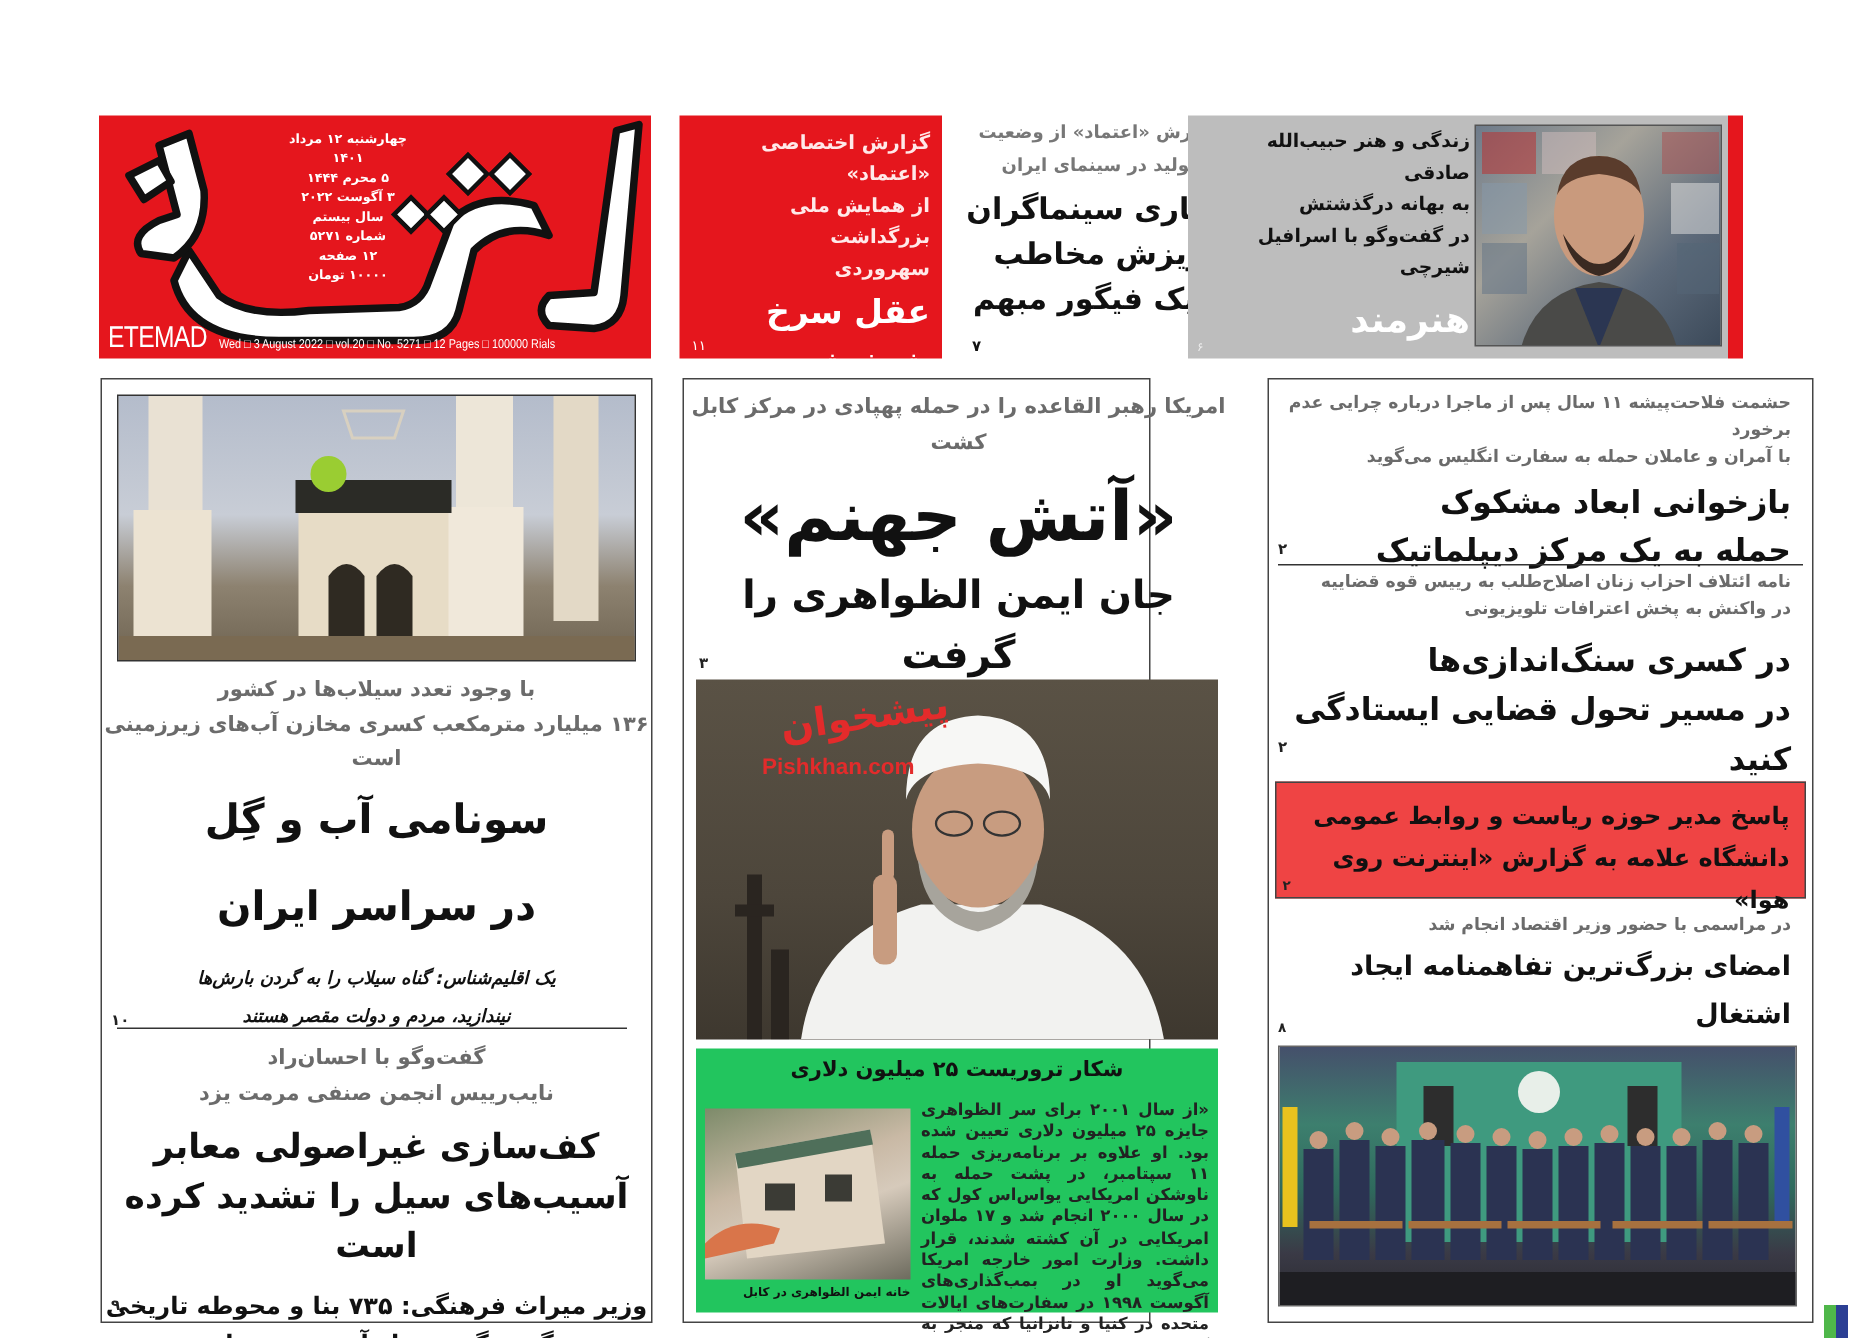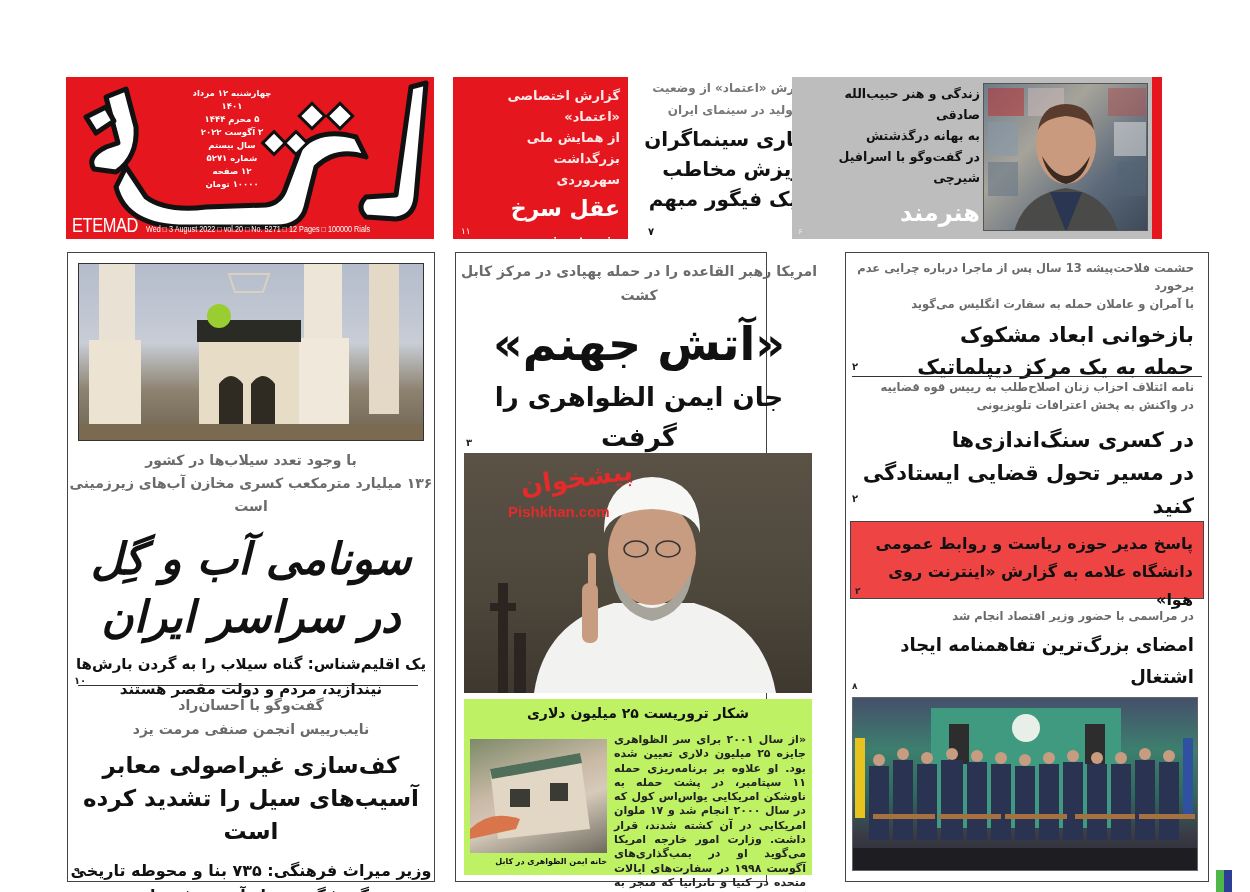--- a/index.html
+++ b/index.html
@@ -42,37 +42,37 @@
   #center-panel { left: 455px; top: 252px; width: 312px; height: 630px; }
   #right-panel { left: 845px; top: 252px; width: 364px; height: 630px; }
 
   .pg-num { position: absolute; font-size: 10px; font-weight: bold; color: #222; }
   .kicker-grey { color: #6b6b6b; font-weight: bold; }
 
   
   #flood-photo { position: absolute; left: 10px; top: 10px; width: 346px; height: 178px; border: 1px solid #333; overflow: hidden; background: linear-gradient(180deg, #b4bccb 0%, #c8cdd6 45%, #8d8270 72%, #6e6351 100%); }
   #left-story1 { position: absolute; left: 0; top: 196px; width: 366px; direction: rtl; text-align: center; }
   #left-story1 .kicker { font-size: 14px; line-height: 23px; }
-  #left-story1 .head { font-size: 44px; font-weight: bold; line-height: 58px; margin-top: 12px; font-style: italic; }
-  #left-story1 .sub { font-size: 15px; font-weight: bold; line-height: 25px; margin-top: 6px; }
+  #left-story1 .head { font-size: 27px; font-weight: bold; line-height: 58px; margin-top: 0; }
+  #left-story1 .sub { font-size: 12px; font-weight: bold; line-height: 25px; margin-top: 6px; font-style: italic; }
   #left-divider { position: absolute; left: 10px; right: 16px; top: 432px; height: 1px; background: #333; }
   #left-story2 { position: absolute; left: 0; top: 440px; width: 366px; direction: rtl; text-align: center; }
   #left-story2 .kicker { font-size: 14px; line-height: 24px; }
   #left-story2 .head { font-size: 23px; font-weight: bold; line-height: 33px; margin-top: 8px; }
   #left-story2 .sub { font-size: 16px; font-weight: bold; line-height: 25px; margin-top: 10px; }
 
   
   #center-top { position: absolute; left: 0; top: 6px; width: 366px; direction: rtl; text-align: center; }
   #center-top .kicker { font-size: 14px; line-height: 24px; }
   #center-top .head { font-size: 46px; font-weight: bold; line-height: 66px; margin-top: 4px; font-family: "DejaVu Sans", sans-serif; }
   #center-top .sub { font-size: 26px; font-weight: bold; line-height: 40px; margin-top: 0px; }
   #zawahiri-photo { position: absolute; left: 8px; top: 200px; width: 348px; height: 240px; background: linear-gradient(180deg, #5a5245 0%, #4d463b 60%, #3e382f 100%); overflow: hidden; }
   #zawahiri-photo .watermark-fa { position: absolute; left: 56px; top: 10px; color: #e32b2b; font-size: 26px; font-weight: bold; direction: rtl; transform: rotate(-8deg); }
   #zawahiri-photo .watermark-en { position: absolute; left: 44px; top: 50px; color: #e32b2b; font-family: "Liberation Sans", sans-serif; font-size: 15px; font-weight: bold; }
-  #sidebar-box { position: absolute; left: 8px; top: 446px; width: 348px; height: 176px; background: #bef264; }
+  #sidebar-box { position: absolute; left: 8px; top: 446px; width: 348px; height: 176px; background: #22c55e; }
   #sidebar-box .title { position: absolute; left: 0; right: 0; top: 6px; direction: rtl; text-align: center; font-size: 14px; font-weight: bold; }
   #sidebar-box .body { position: absolute; right: 6px; top: 34px; width: 192px; direction: rtl; text-align: justify; font-size: 11px; line-height: 14.3px; font-weight: bold; color: #222; }
   #sidebar-box .thumb { position: absolute; left: 6px; top: 40px; width: 137px; height: 114px; background: linear-gradient(160deg, #7d8b6a 0%, #c9b9a5 40%, #d6cabb 60%, #6d6b5e 100%); }
   #sidebar-box .caption { position: absolute; left: 6px; top: 158px; width: 137px; direction: rtl; text-align: right; font-size: 8px; font-weight: bold; }
 
   
   #right-story1 { position: absolute; left: 0; top: 6px; width: 356px; direction: rtl; text-align: right; }
   #right-story1 .kicker { font-size: 11.5px; line-height: 18px; }
   #right-story1 .head { font-size: 21px; font-weight: bold; line-height: 32px; margin-top: 6px; }
   .rdiv { position: absolute; left: 6px; right: 6px; height: 1px; background: #333; }
@@ -280,21 +280,21 @@
         <path d="M0 90 Q20 70 50 80 L46 90 L0 100 Z" fill="#d9754a"></path>
       </svg>
     </div>
     <div class="caption">خانه ایمن الظواهری در کابل</div>
   </div>
 </div>
 
 <div id="right-panel" class="panel">
   <div id="right-story1" style="padding-right:8px;">
     <div class="kicker kicker-grey">
-      <div>حشمت فلاحت‌پیشه 13 سال پس از ماجرا درباره چرایی عدم برخورد</div>
+      <div>حشمت فلاحت‌پیشه ۱۱ سال پس از ماجرا درباره چرایی عدم برخورد</div>
       <div>با آمران و عاملان حمله به سفارت انگلیس می‌گوید</div>
     </div>
     <div class="head">
       <div>بازخوانی ابعاد مشکوک</div>
       <div>حمله به یک مرکز دیپلماتیک</div>
     </div>
   </div>
   <span class="pg-num" style="left:6px; top:108px;">۲</span>
   <div class="rdiv" style="top:123px;"></div>
 

